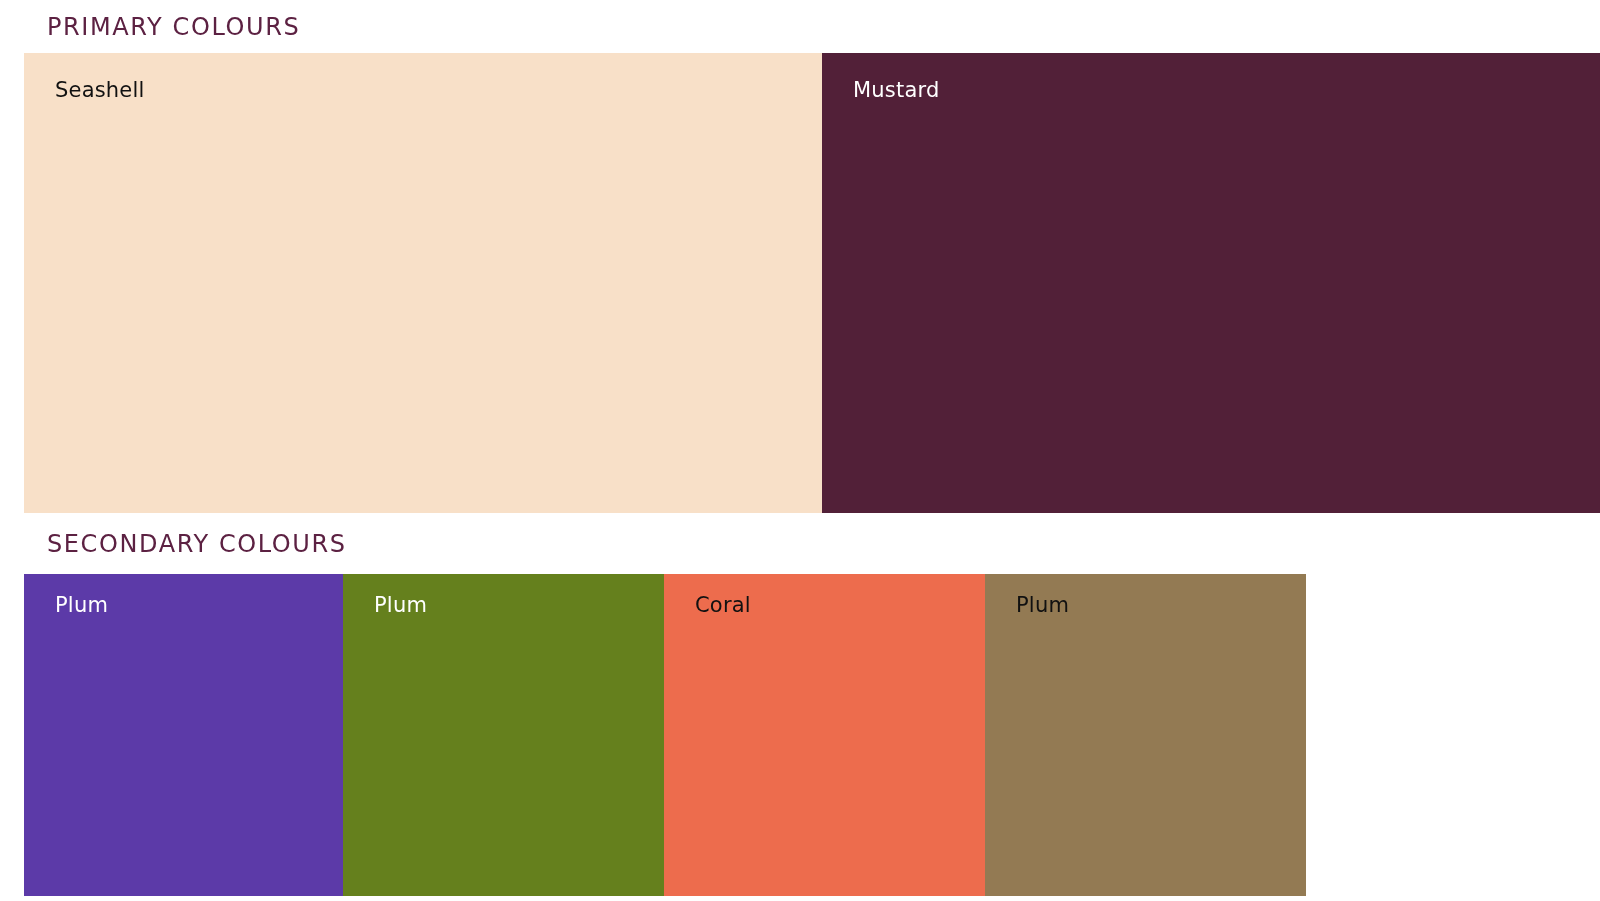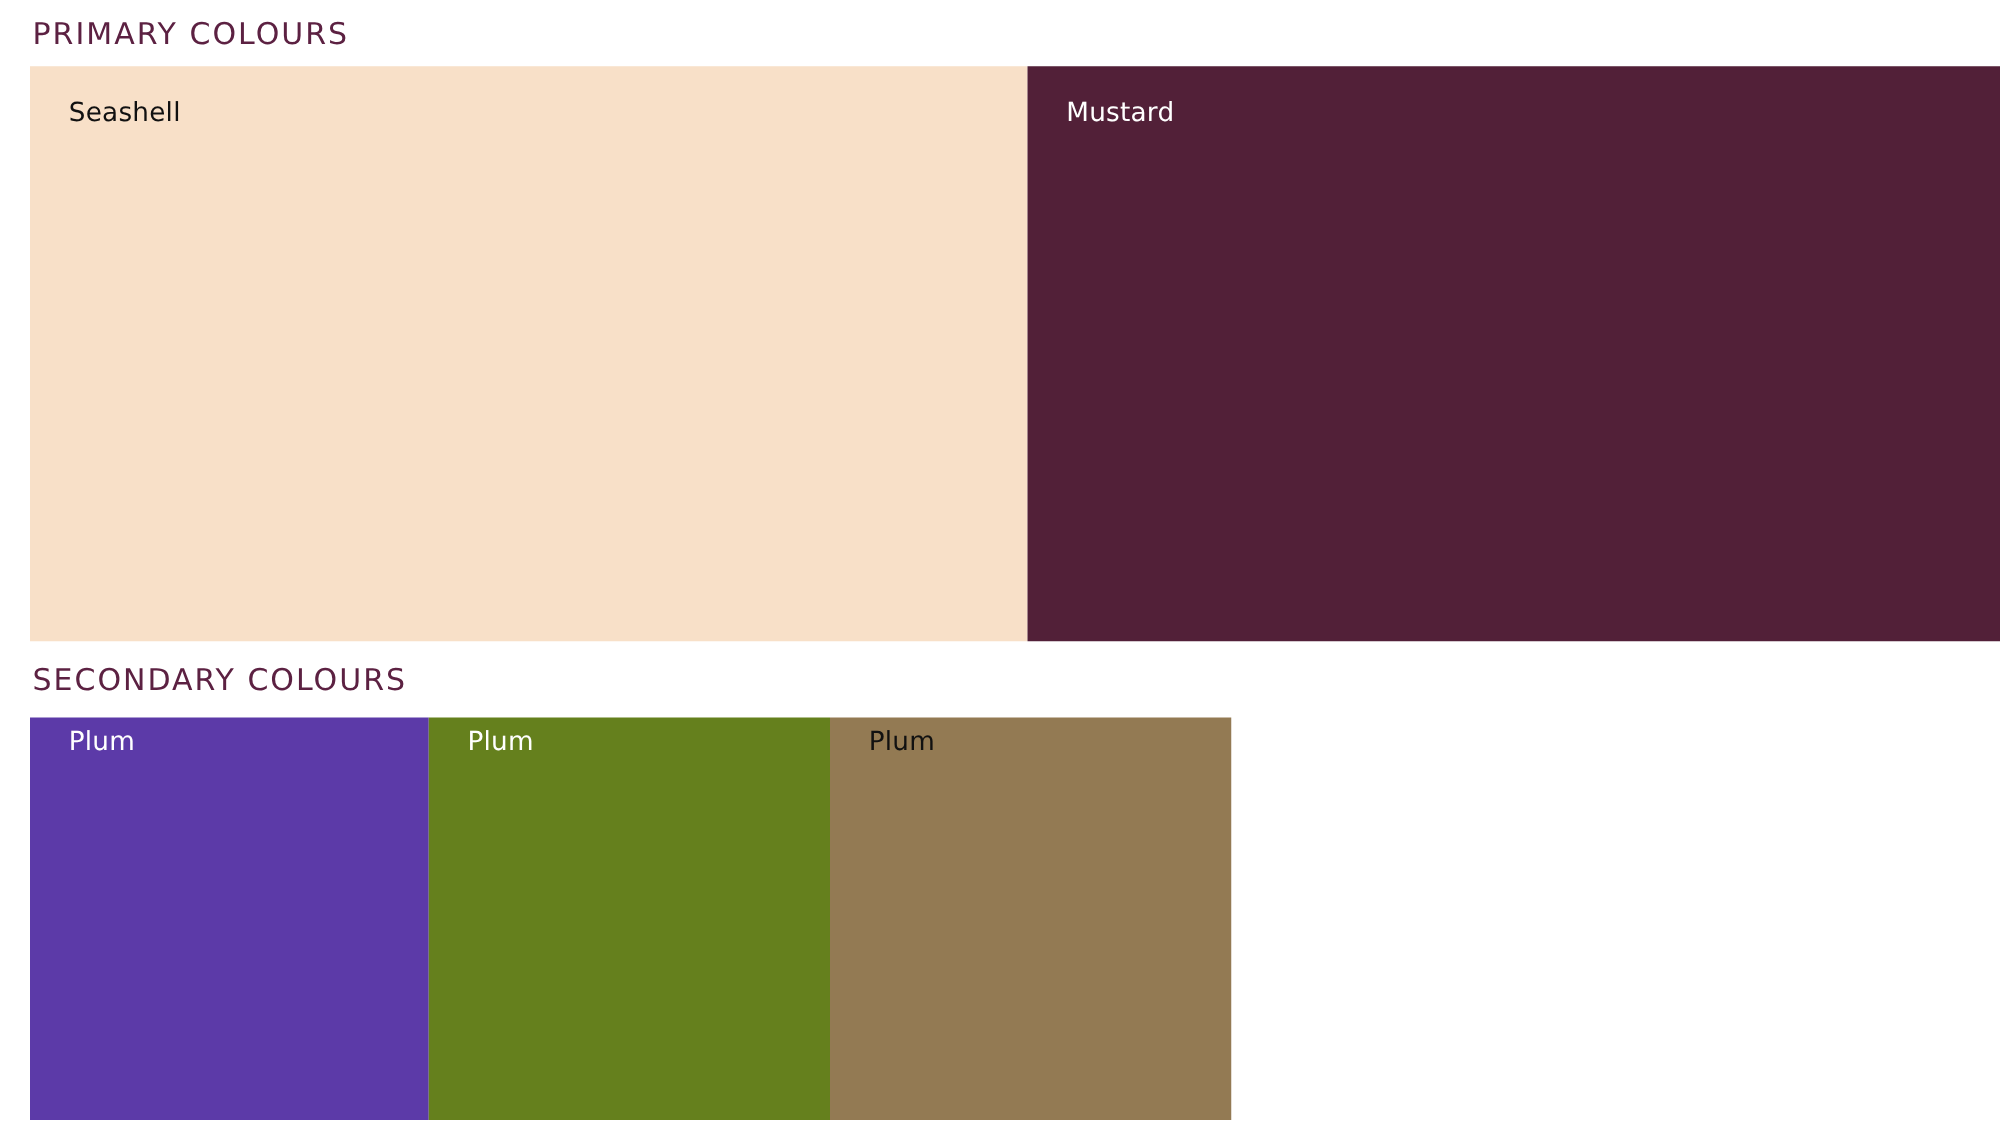--- a/index.html
+++ b/index.html
@@ -25,21 +25,21 @@
   }
 
   
   .section-heading {
     font-family: "DejaVu Sans", "Liberation Sans", sans-serif;
     font-size: 24px;
     font-weight: 400;
     letter-spacing: 1.6px;
     text-transform: uppercase;
     color: #5C2142;
-    padding-left: 26px;
+    padding-left: 47px;
     line-height: 1;
     white-space: nowrap;
   }
 
   .heading-primary-wrap {
     height: 53px;
     display: flex;
     align-items: center;
     background: #ffffff;
   }
@@ -79,21 +79,21 @@
     top: 26px;
     font-family: "DejaVu Sans", "Liberation Sans", sans-serif;
     font-size: 21px;
     font-weight: 400;
     letter-spacing: 0.2px;
     line-height: 1.1;
     white-space: nowrap;
   }
 
   .swatch-row-secondary .swatch-label {
-    top: 8px;
+    top: 20px;
   }
 
   
 
   
   .page-footer-gap {
     flex: 1 1 auto;
     background: #ffffff;
     min-height: 0;
   }
@@ -120,20 +120,23 @@
     <div class="section-heading" style="color: rgb(92, 33, 66);">SECONDARY COLOURS</div>
   </div>
 
   <div class="swatch-row swatch-row-secondary" id="secondary-row">
       <div class="swatch" style="background-color: rgb(92, 58, 168); width: 319px; flex: 0 0 319px;">
         <span class="swatch-label" style="color: rgb(255, 255, 255);">Plum</span>
       </div>
       <div class="swatch" style="background-color: rgb(101, 128, 29); width: 321px; flex: 0 0 321px;">
         <span class="swatch-label" style="color: rgb(255, 255, 255);">Plum</span>
       </div>
+      <div class="swatch" style="background-color: rgb(237, 108, 77); width: 321px; flex: 0 0 321px;">
+        <span class="swatch-label" style="color: rgb(17, 17, 17);">Coral</span>
+      </div>
       <div class="swatch" style="background-color: rgb(147, 122, 83); width: 321px; flex: 0 0 321px;">
         <span class="swatch-label" style="color: rgb(17, 17, 17);">Plum</span>
       </div>
     </div>
 
   <div class="page-footer-gap"></div>
 
 </div>
 
 </body></html>

